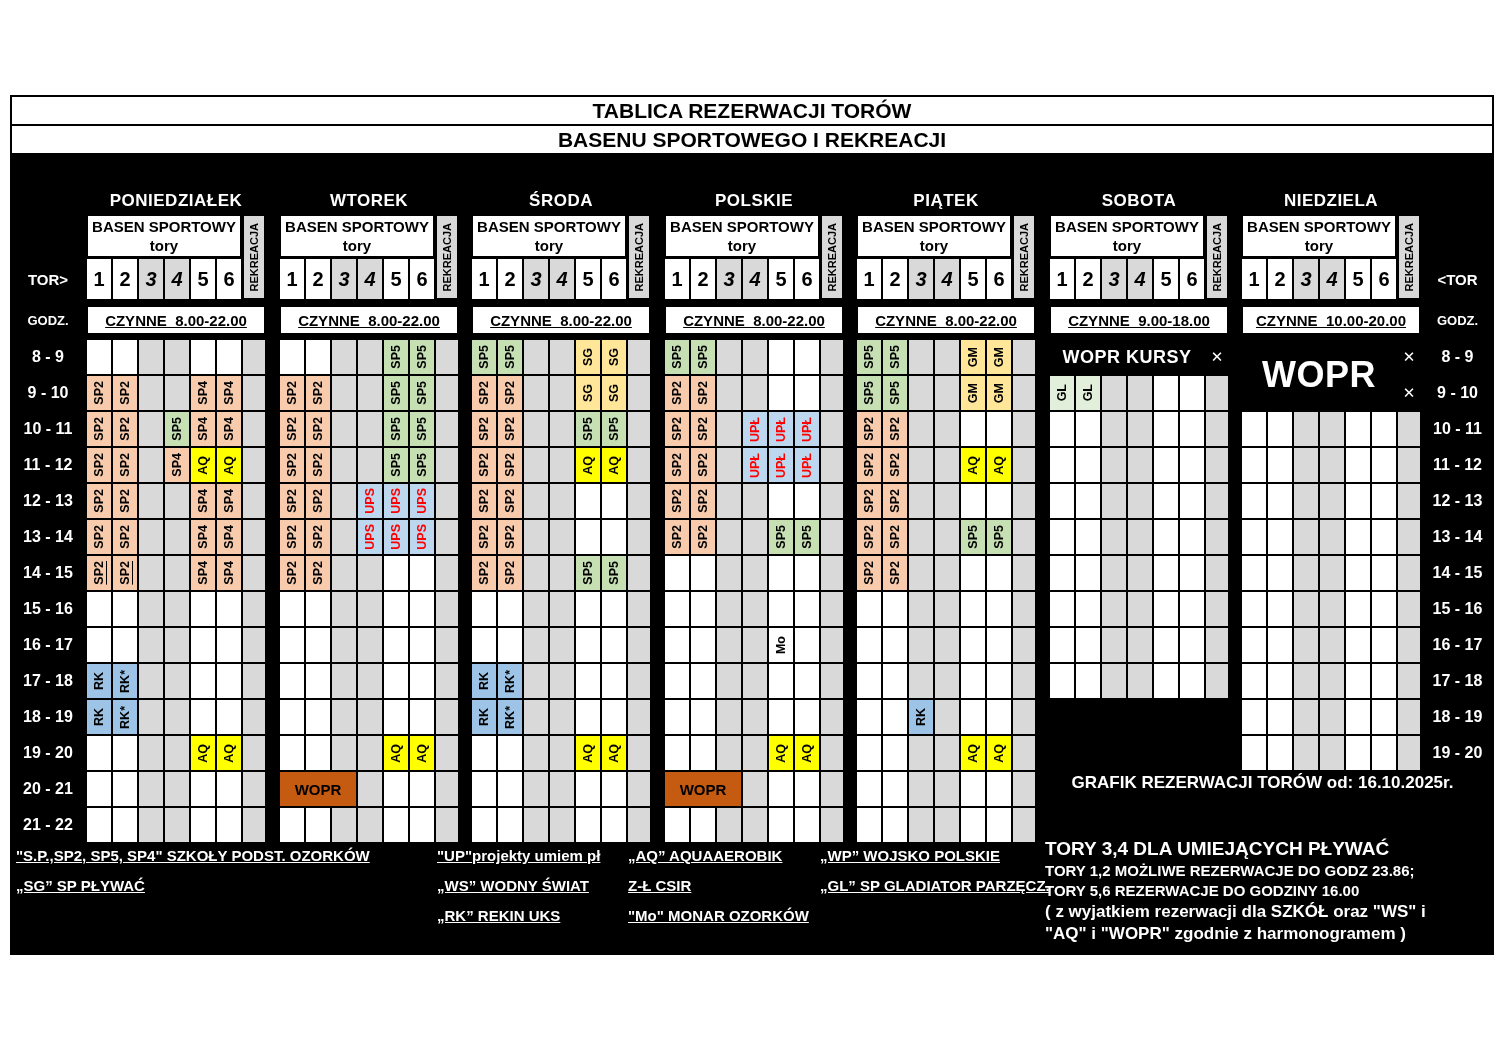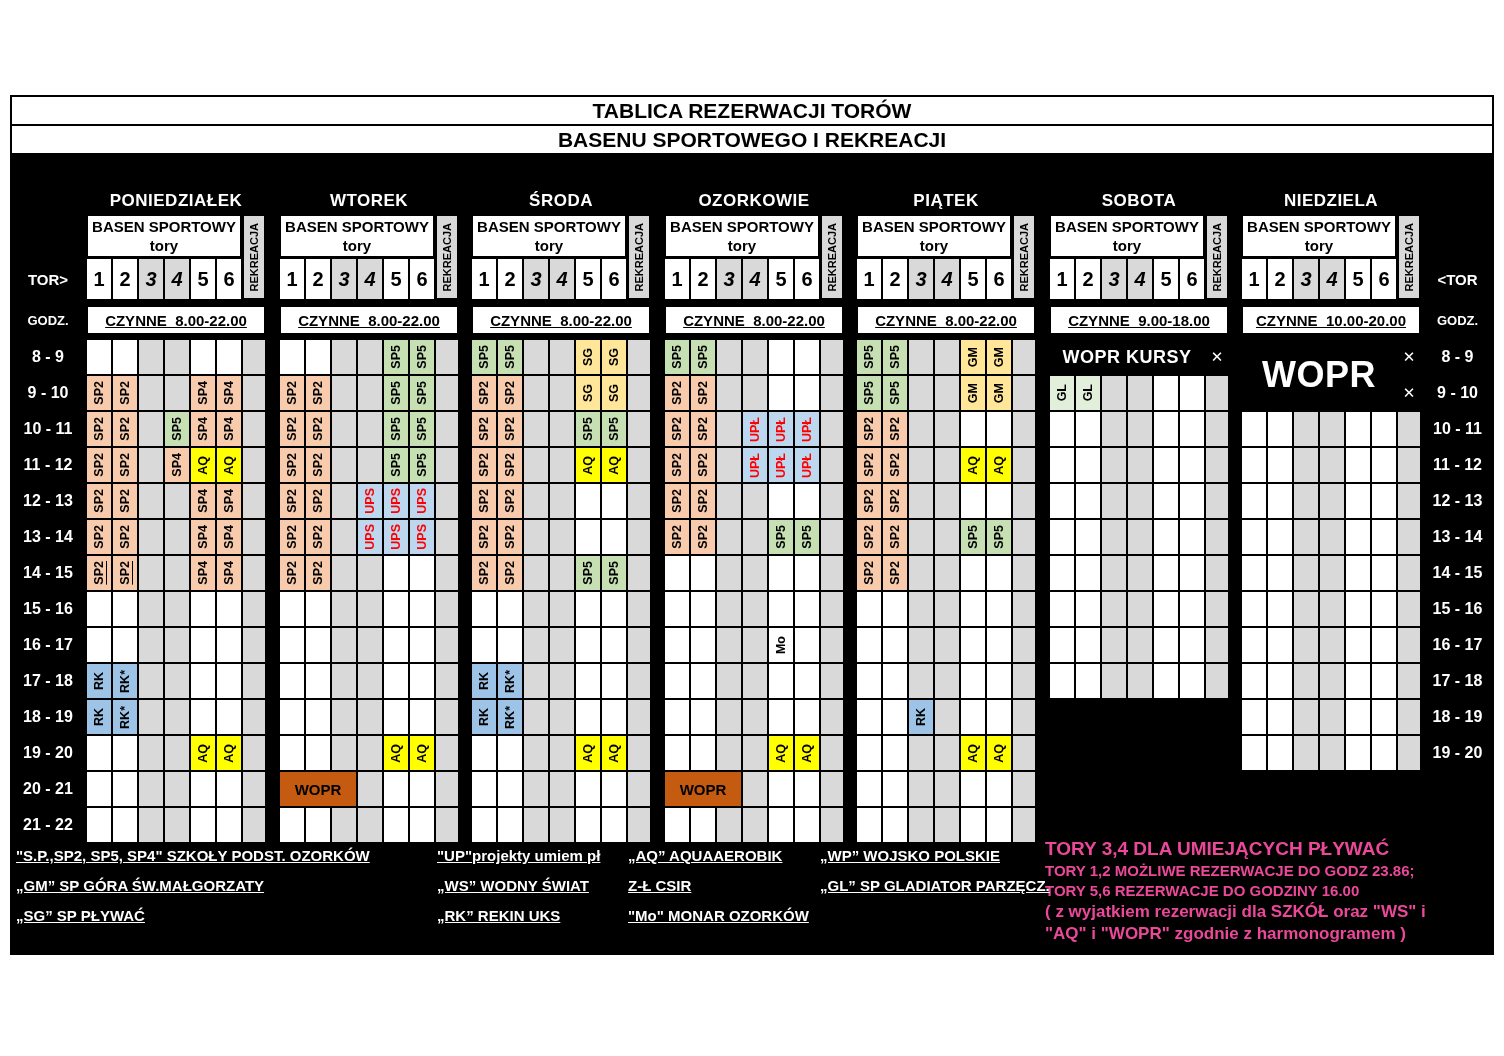--- a/index.html
+++ b/index.html
@@ -36,21 +36,21 @@
   .hour-label{position:absolute;color:#fff;font-weight:bold;font-size:16px;white-space:pre;
     display:flex;align-items:center;justify-content:center;}
   .band{position:absolute;background:#000;}
   .band-label{position:absolute;left:0;top:0;width:156px;height:100%;color:#fff;font-weight:bold;
     font-size:18px;letter-spacing:.5px;display:flex;align-items:center;justify-content:center;white-space:nowrap;}
   .band-label.huge{font-size:36px;}
   .x-mark{position:absolute;color:#fff;font-size:15px;font-weight:normal;
     display:flex;align-items:center;justify-content:center;}
   .grafik{position:absolute;left:1030px;top:678px;width:445px;text-align:center;color:#fff;
     font-weight:bold;font-size:17px;white-space:nowrap;}
-  .rules{position:absolute;left:1035px;top:742px;width:450px;color:#ec4899;font-weight:bold;white-space:nowrap;}
+  .rules{position:absolute;left:1035px;top:742px;width:450px;color:#ffffff;font-weight:bold;white-space:nowrap;}
   .rules-title{font-size:19px;line-height:24px;}
   .rules-line.small{font-size:15px;line-height:20px;}
   .rules-line.big{font-size:17px;line-height:22px;}
   .legend-col{position:absolute;top:752px;color:#fff;font-weight:bold;font-size:15px;}
   .legend-item{text-decoration:underline;height:20px;margin-bottom:10px;white-space:nowrap;}
 </style>
 </head>
 <body>
 
 <div class="board" id="board">
@@ -695,21 +695,21 @@
       </div>
       <div class="cell booked" style="position: absolute; left: 487px; top: 604px; width: 26px; height: 36px; background: rgb(157, 195, 230); color: rgb(0, 0, 0); z-index: 2;">
         <span class="vtext">RK*</span>
       </div>
       <div class="cell booked" style="position: absolute; left: 565px; top: 640px; width: 26px; height: 36px; background: rgb(255, 255, 0); color: rgb(0, 0, 0); z-index: 2;">
         <span class="vtext">AQ</span>
       </div>
       <div class="cell booked" style="position: absolute; left: 591px; top: 640px; width: 26px; height: 36px; background: rgb(255, 255, 0); color: rgb(0, 0, 0); z-index: 2;">
         <span class="vtext">AQ</span>
       </div>
-      <div class="day-name" style="position: absolute; left: 654px; top: 93px; width: 180px; height: 26px;">OZORKOWIE</div>
+      <div class="day-name" style="position: absolute; left: 654px; top: 93px; width: 180px; height: 26px;">POLSKIE</div>
       <div class="pool-header" style="position: absolute; left: 654px; top: 119px; width: 156px; height: 44px;">
         <span style="position: static;">BASEN SPORTOWY</span>
         <span style="position: static;">tory</span>
       </div>
       <div class="rekr" style="position: absolute; left: 810px; top: 119px; width: 24px; height: 86px;">
         <span style="position: static;">REKREACJA</span>
       </div>
       <div class="lane-num" style="position: absolute; left: 654px; top: 163px; width: 26px; height: 42px;">1</div>
       <div class="lane-num" style="position: absolute; left: 680px; top: 163px; width: 26px; height: 42px;">2</div>
       <div class="lane-num mid" style="position: absolute; left: 706px; top: 163px; width: 26px; height: 42px;">3</div>
@@ -1248,32 +1248,32 @@
       <div class="cell white" style="position: absolute; left: 1335px; top: 640px; width: 26px; height: 36px;"></div>
       <div class="cell white" style="position: absolute; left: 1361px; top: 640px; width: 26px; height: 36px;"></div>
       <div class="cell gray" style="position: absolute; left: 1387px; top: 640px; width: 24px; height: 36px;"></div>
       <div class="band" style="position: absolute; left: 1231px; top: 244px; width: 180px; height: 72px; z-index: 2;">
         <div class="band-label huge" style="position: absolute;">WOPR</div>
         <div class="x-mark" style="position: absolute; left: 156px; top: 0px; width: 24px; height: 36px;">✕</div>
         <div class="x-mark" style="position: absolute; left: 156px; top: 36px; width: 24px; height: 36px;">✕</div>
       </div>
     </div>
 
+  <div class="grafik">GRAFIK REZERWACJI TORÓW od: 16.10.2025r.</div>
 
   <div class="rules">
     <div class="rules-title">TORY 3,4     DLA UMIEJĄCYCH PŁYWAĆ</div>
     <div class="rules-line small">TORY 1,2  MOŻLIWE REZERWACJE DO GODZ 23.86;</div>
     <div class="rules-line small">TORY 5,6  REZERWACJE DO GODZINY 16.00</div>
     <div class="rules-line big">( z wyjatkiem rezerwacji dla SZKÓŁ oraz "WS" i</div>
     <div class="rules-line big">"AQ" i "WOPR" zgodnie z harmonogramem )</div>
   </div>
 
   <div class="legend-col" style="left:6px">
     <div class="legend-item">"S.P.,SP2, SP5, SP4" SZKOŁY PODST. OZORKÓW</div>
-    <div class="legend-item">„GM” SP GÓRA ŚW.MAŁGORZATY</div>
     <div class="legend-item">„SG” SP PŁYWAĆ</div>
   </div>
   <div class="legend-col" style="left:427px">
     <div class="legend-item">"UP"projekty umiem pł</div>
     <div class="legend-item">„WS” WODNY ŚWIAT</div>
     <div class="legend-item">„RK” REKIN UKS</div>
   </div>
   <div class="legend-col" style="left:618px">
     <div class="legend-item">„AQ” AQUAAEROBIK</div>
     <div class="legend-item">Z-Ł CSIR</div>

